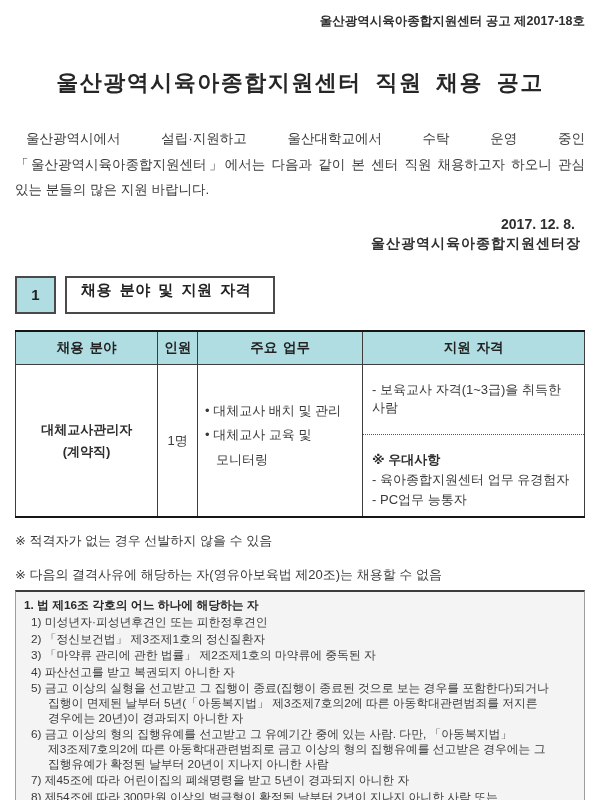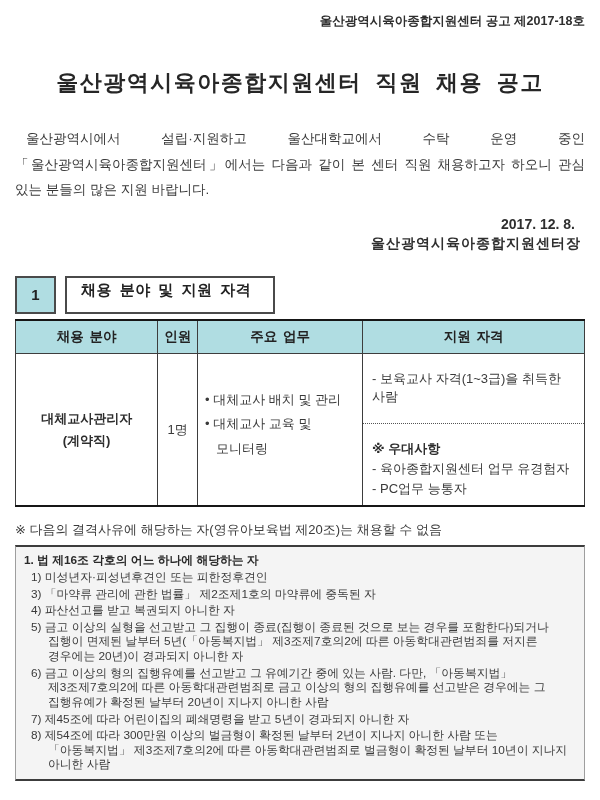--- a/index.html
+++ b/index.html
@@ -80,21 +80,21 @@
     display: flex;
     align-items: center;
     padding: 3px 22px 12px 14px;
     font-size: 15px;
     font-weight: bold;
     letter-spacing: 0.5px;
     color: #222222;
     word-spacing: 3px;
   }
   table.recruit {
-    margin-top: 5px;
+    margin-top: 16px;
     width: 100%;
     border-collapse: collapse;
     font-size: 13px;
     border-top: 2px solid #161616;
     border-bottom: 2px solid #161616;
   }
   table.recruit th {
     background: #b0dde2;
     font-weight: bold;
     color: #222222;
@@ -211,25 +211,27 @@
           <div class="qual-bottom">
             <div class="pref-title">※ 우대사항</div>
             <div>- 육아종합지원센터 업무 유경험자</div>
             <div>- PC업무 능통자</div>
           </div>
         </td>
       </tr>
     </tbody>
   </table>
 
+  <div class="note">※ 적격자가 없는 경우 선발하지 않을 수 있음</div>
   <div class="note">※ 다음의 결격사유에 해당하는 자(영유아보육법 제20조)는 채용할 수 없음</div>
 
   <div class="disq-box">
     <div class="disq-title">1. 법 제16조 각호의 어느 하나에 해당하는 자</div>
     <div class="disq-sub">1) 미성년자·피성년후견인 또는 피한정후견인</div>
+    <div class="disq-sub">2) 「정신보건법」 제3조제1호의 정신질환자</div>
     <div class="disq-sub">3) 「마약류 관리에 관한 법률」 제2조제1호의 마약류에 중독된 자</div>
     <div class="disq-sub">4) 파산선고를 받고 복권되지 아니한 자</div>
     <div class="disq-sub">5) 금고 이상의 실형을 선고받고 그 집행이 종료(집행이 종료된 것으로 보는 경우를 포함한다)되거나 집행이 면제된 날부터 5년(「아동복지법」 제3조제7호의2에 따른 아동학대관련범죄를 저지른 경우에는 20년)이 경과되지 아니한 자</div>
     <div class="disq-sub">6) 금고 이상의 형의 집행유예를 선고받고 그 유예기간 중에 있는 사람. 다만, 「아동복지법」 제3조제7호의2에 따른 아동학대관련범죄로 금고 이상의 형의 집행유예를 선고받은 경우에는 그 집행유예가 확정된 날부터 20년이 지나지 아니한 사람</div>
     <div class="disq-sub">7) 제45조에 따라 어린이집의 폐쇄명령을 받고 5년이 경과되지 아니한 자</div>
     <div class="disq-sub">8) 제54조에 따라 300만원 이상의 벌금형이 확정된 날부터 2년이 지나지 아니한 사람 또는 「아동복지법」 제3조제7호의2에 따른 아동학대관련범죄로 벌금형이 확정된 날부터 10년이 지나지 아니한 사람</div>
 
   </div>
 
 </div>

